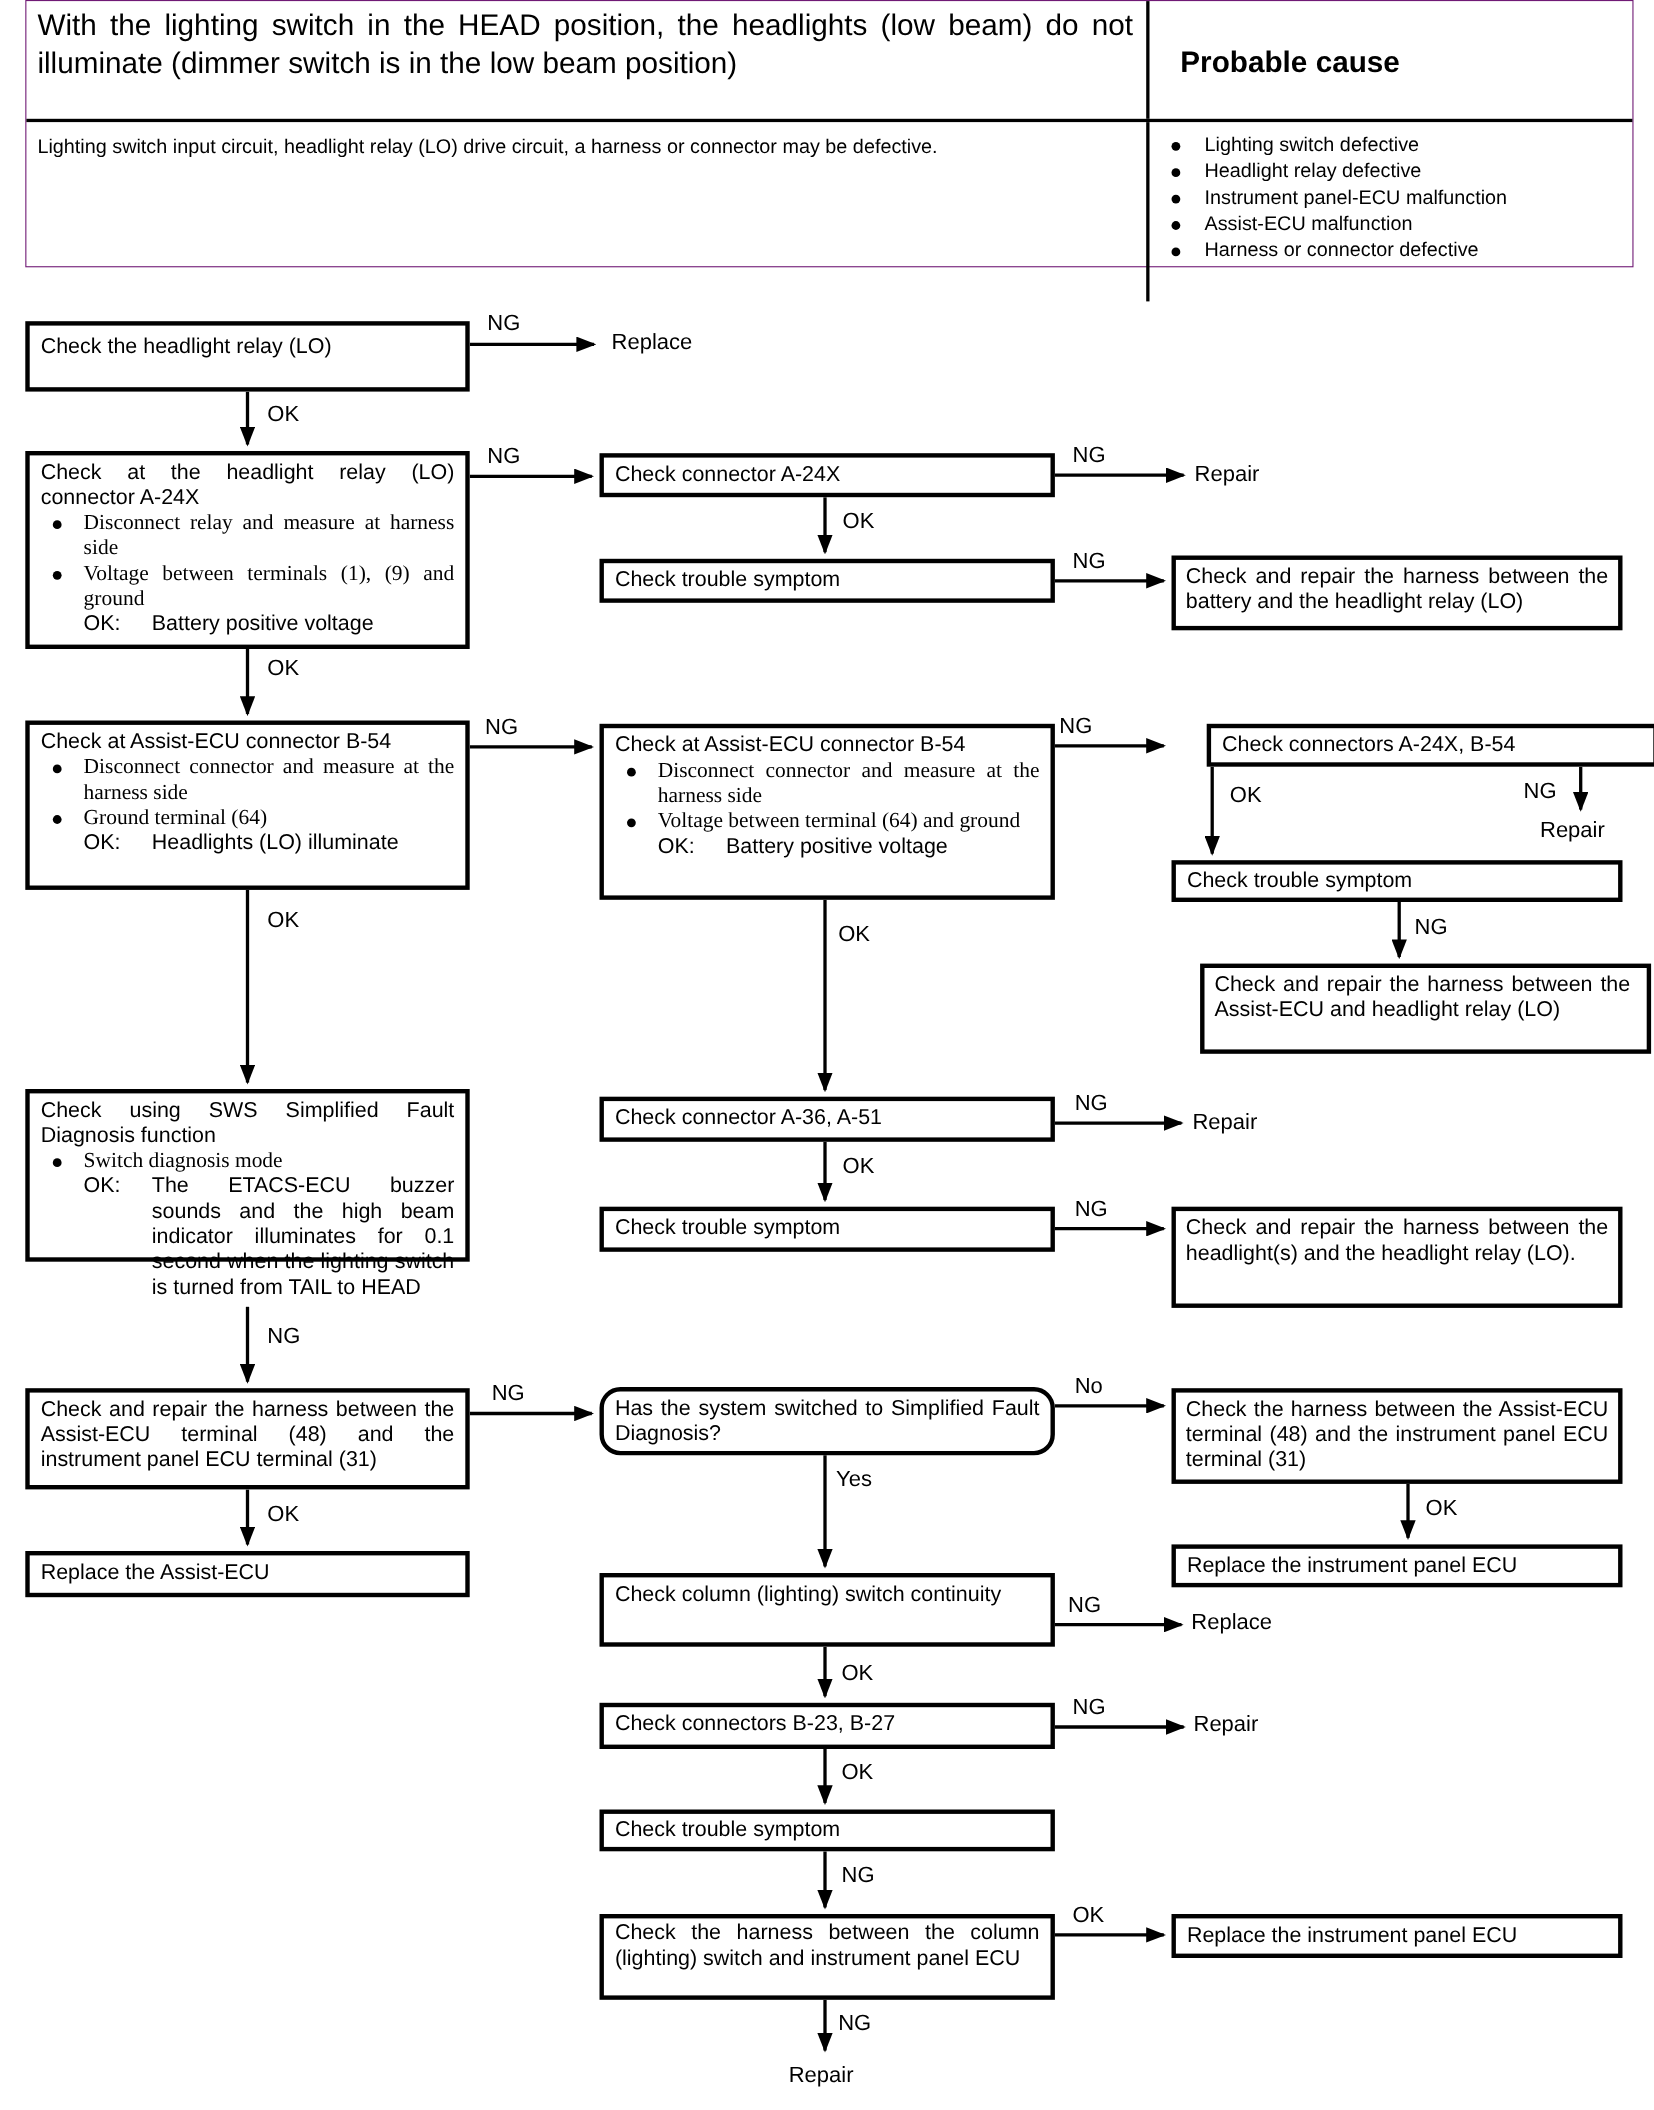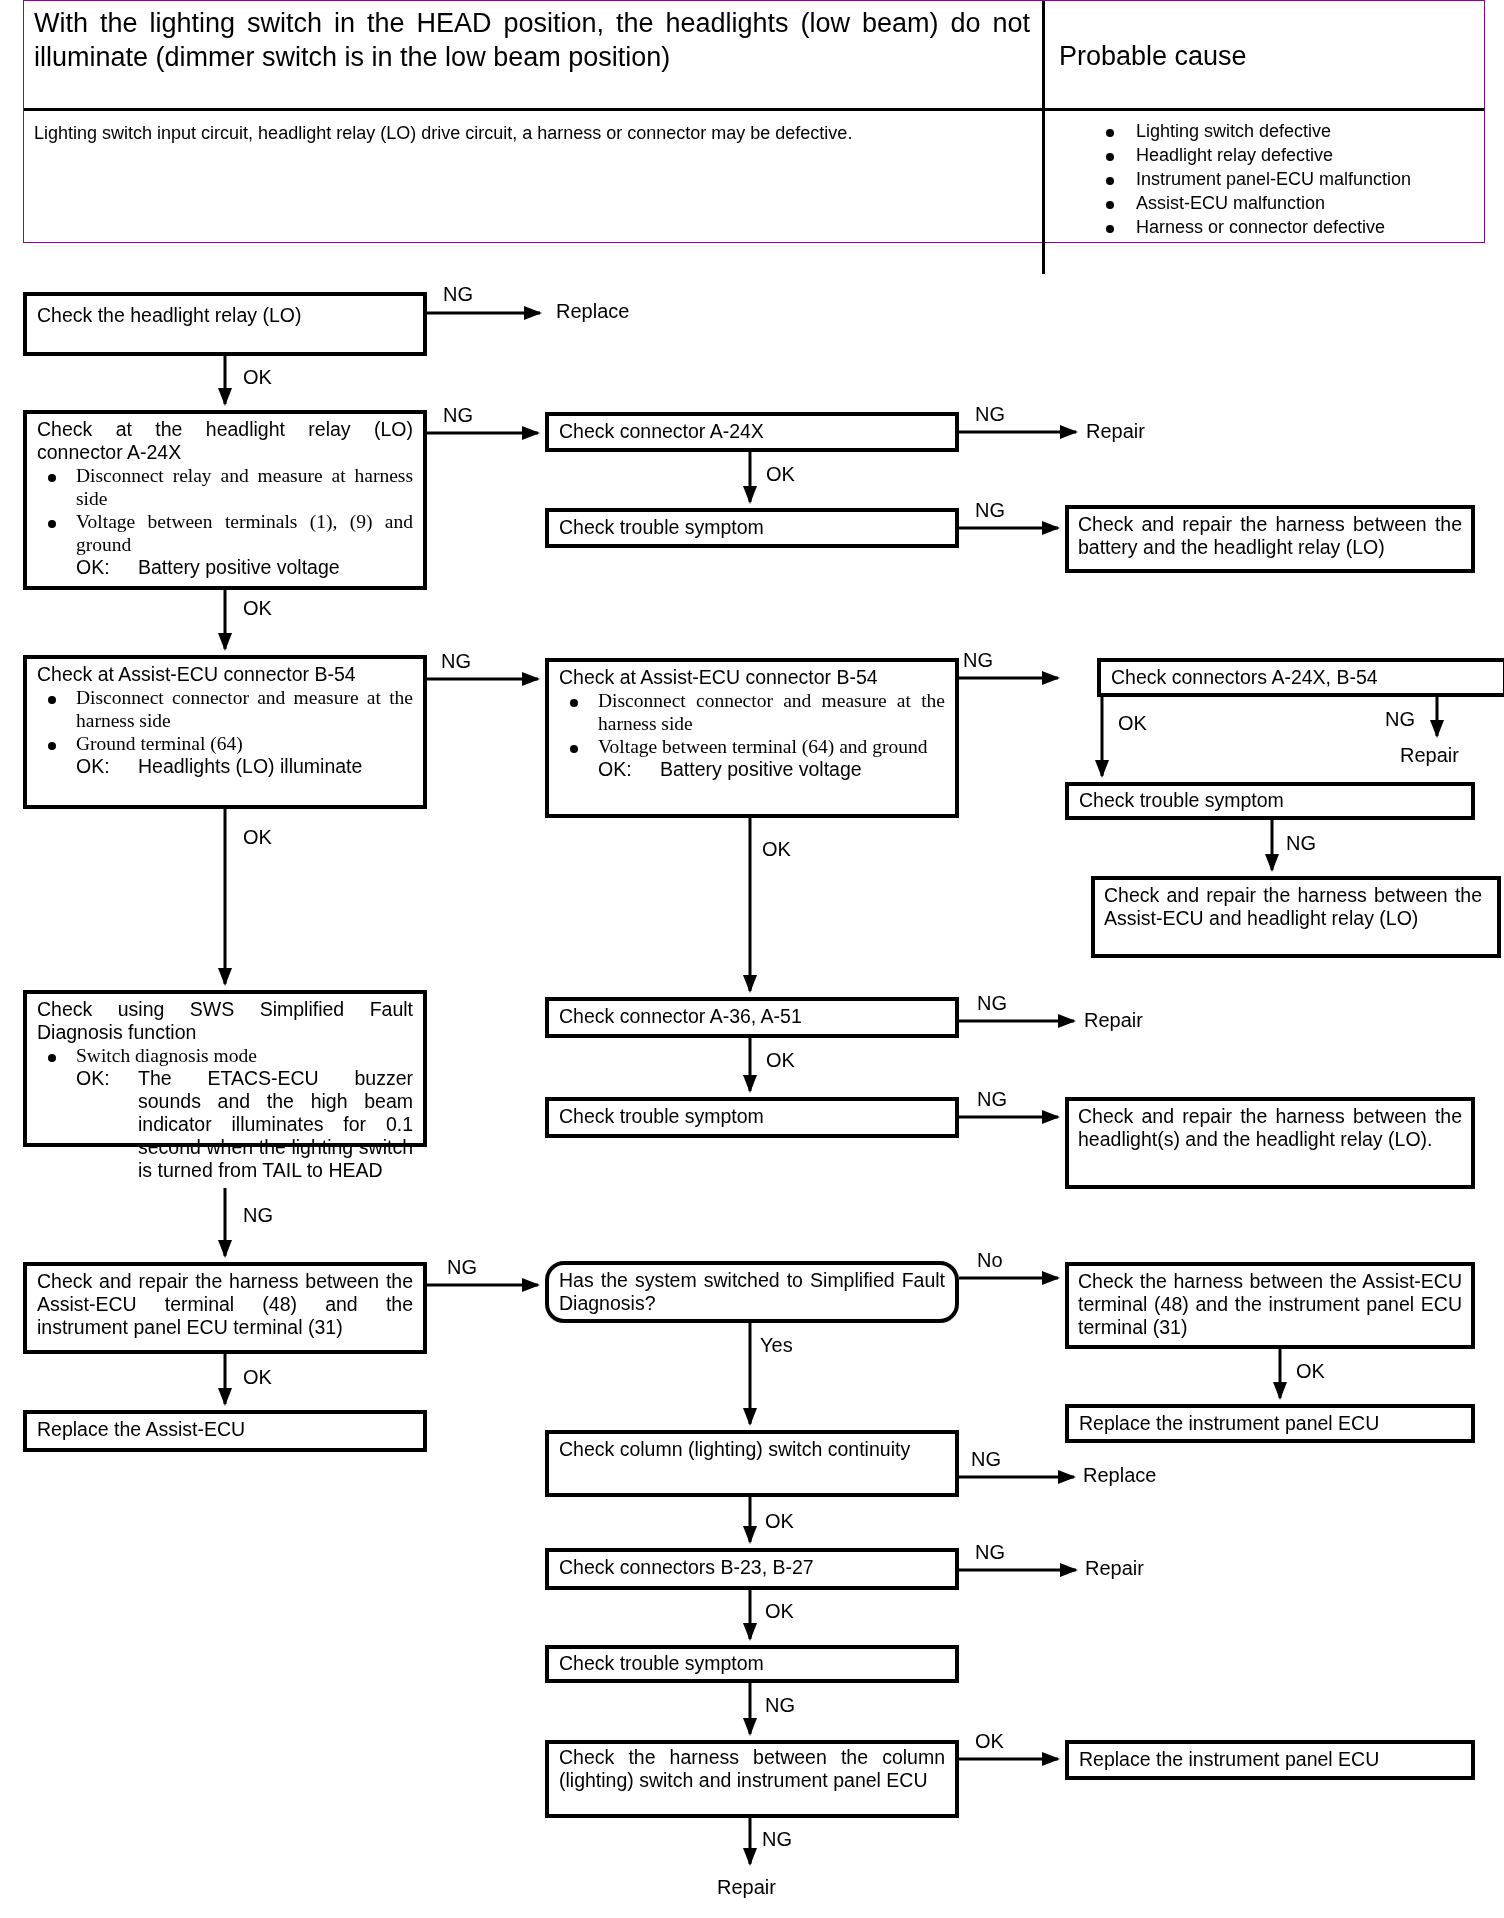--- a/index.html
+++ b/index.html
@@ -5,24 +5,24 @@
   html,body { margin:0; padding:0; background:#fff; }
   .page {
     position:relative; width:1504px; height:1918px; background:#ffffff;
     font-family:"Liberation Sans", sans-serif; color:#000;
     overflow:hidden;
   }
   
   .ttable { position:absolute; left:23px; top:0; width:1462px; height:243px;
             border:1px solid #701a75; box-sizing:border-box; }
   .trow1 { display:flex; height:110px; border-bottom:3px solid #000; box-sizing:border-box; }
-  .trow2 { display:flex; height:163px;gap:41px; }
+  .trow2 { display:flex; height:163px; }
   .tcell-symptom { width:1021px; box-sizing:border-box; border-right:3px solid #000;
                    padding:5px 12px 0 10px; font-size:27px; line-height:34px; text-align:justify; }
-  .tcell-cause-head { flex:1; box-sizing:border-box; padding:40px 0 0 14px; font-size:27px; }
+  .tcell-cause-head { flex:1; box-sizing:border-box; padding:40px 0 0 28px; font-size:27px;font-weight:bold; }
   .tcell-desc { width:1021px; box-sizing:border-box; border-right:3px solid #000;
                 padding:10px 12px 0 10px; font-size:18px; line-height:24px; }
   .tcell-causes { flex:1; box-sizing:border-box; padding:8px 6px 0 6px; font-size:18px; }
   .cause { display:flex; line-height:24px; }
   .cdot { flex:0 0 30px; padding-left:14px; }
   .cdot::before { content:""; display:inline-block; width:8px; height:8px; border-radius:50%;
                   background:#000; margin-top:8px; }
   
   .box { position:absolute; box-sizing:border-box; background:#fff; border:4px solid #000;
          padding:4px 10px; font-size:19.5px; line-height:23px; }

